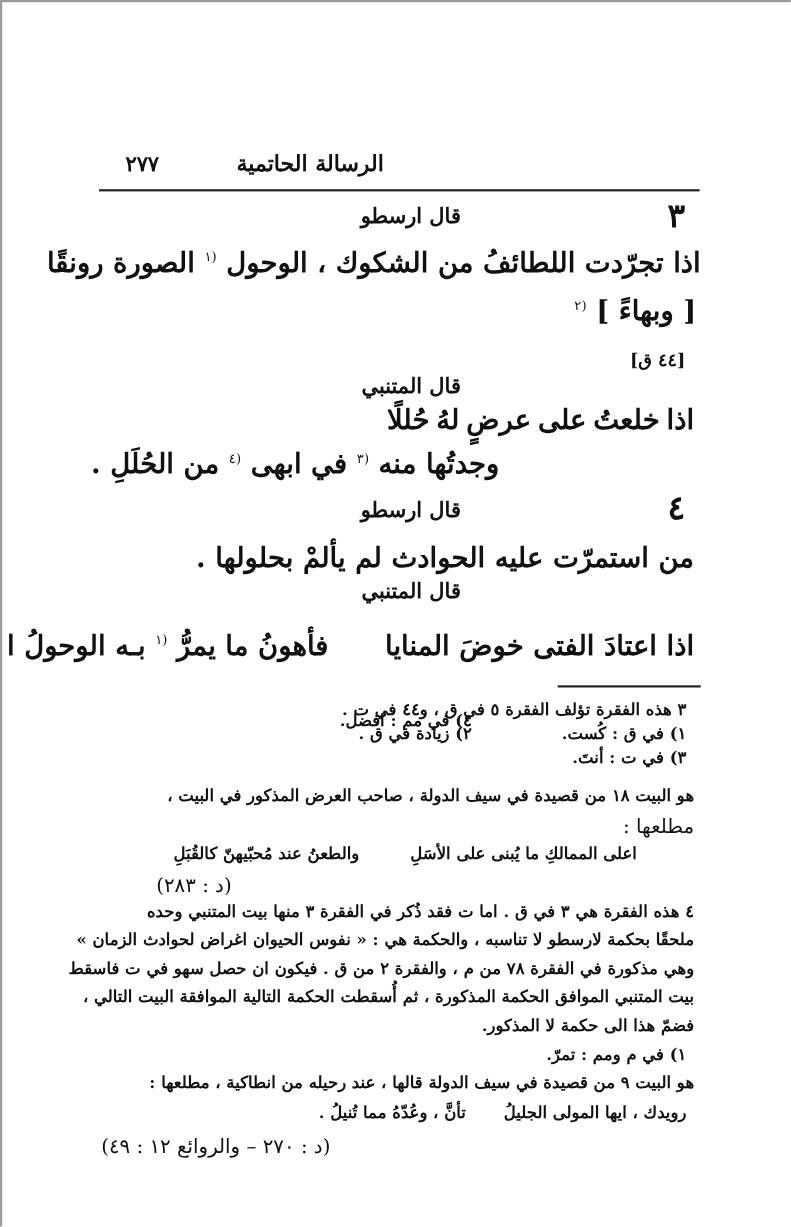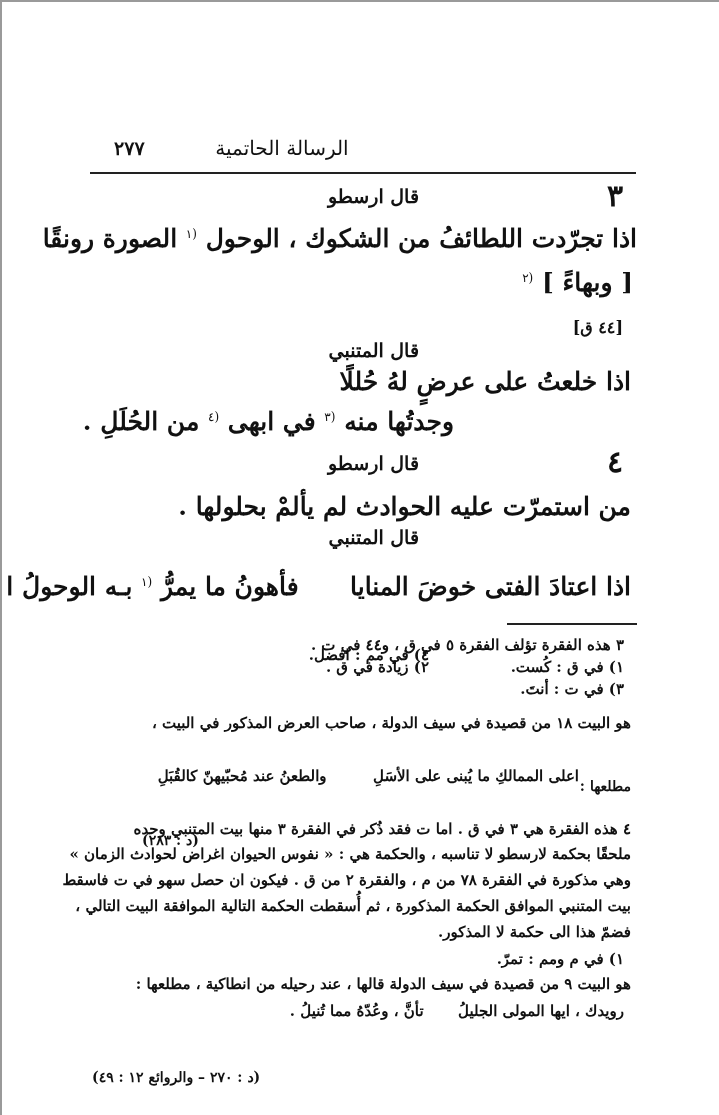--- a/index.html
+++ b/index.html
@@ -5,29 +5,29 @@
     html, body { margin: 0; padding: 0; background: #ffffff; }
     body {
       width: 719px; height: 1115px; position: relative; overflow: hidden;
       font-family: "DejaVu Serif", "Liberation Serif", serif;
       color: #111111;
       border-left: 2px solid #9a9a9a;
       border-top: 2px solid #9a9a9a;
       box-sizing: border-box;
     }
     .abs { position: absolute; direction: rtl; white-space: nowrap; }
-    .header-title { left: 0; width: 560px; top: 134px; text-align: center; font-size: 20px; font-weight: normal; direction: rtl; }
+    .header-title { left: 0; width: 560px; top: 134px; text-align: center; font-size: 20px; font-weight: bold; direction: rtl; }
     .page-num { left: 112px; top: 135px; font-size: 19px; font-weight: bold; direction: ltr; }
     .header-rule { position: absolute; left: 88px; width: 546px; top: 170px; height: 2px; background: #222; }
     .section-num { font-size: 30px; font-weight: bold; }
     .speaker { font-size: 19px; font-weight: bold; }
     .main-text { font-size: 25px; font-weight: bold; }
     .sup { font-size: 12px; vertical-align: super; font-weight: normal; }
     .note { font-size: 15px; font-weight: bold; }
-    .note-sm { font-size: 14px; font-weight: bold; margin-top: 38px; }
+    .note-sm { font-size: 18px; font-weight: normal; }
     .fn-rule { position: absolute; left: 505px; width: 130px; top: 621px; height: 2px; background: #222; }
     .bracket-ref { font-size: 16px; font-weight: bold; margin-left: 40px; }
   </style>
 </head>
 <body>
 
 <div class="abs page-num">٢٧٧</div>
 <div class="abs header-title">الرسالة الحاتمية</div>
 <div class="header-rule"></div>
 
@@ -38,21 +38,21 @@
   <span class="sup">(١</span>
   <span>الصورة رونقًا</span>
 </div>
 <div class="abs main-text" style="right:86px; top:266px;text-align:center;">
   <span>[ وبهاءً ]</span>
   <span class="sup">(٢</span>
 </div>
 
 <div class="abs bracket-ref" style="right:96px; top:316px;">[٤٤ ق]</div>
 <div class="abs speaker" style="right:300px; top:337px;">قال المتنبي</div>
-<div class="abs main-text" style="right:88px; top:365px;">اذا خلعتُ على عرضٍ لهُ حُللًا</div>
+<div class="abs main-text" style="right:88px; top:365px;font-family:Liberation Serif, serif;">اذا خلعتُ على عرضٍ لهُ حُللًا</div>
 <div class="abs main-text" style="right:265px; top:405px;">
   <span>وجدتُها منه</span>
   <span class="sup">(٣</span>
   <span>في ابهى</span>
   <span class="sup">(٤</span>
   <span>من الحُلَلِ .</span>
 </div>
 
 <div class="abs section-num" style="right:96px; top:442px;">٤</div>
 <div class="abs speaker" style="right:300px; top:450px;">قال ارسطو</div>

